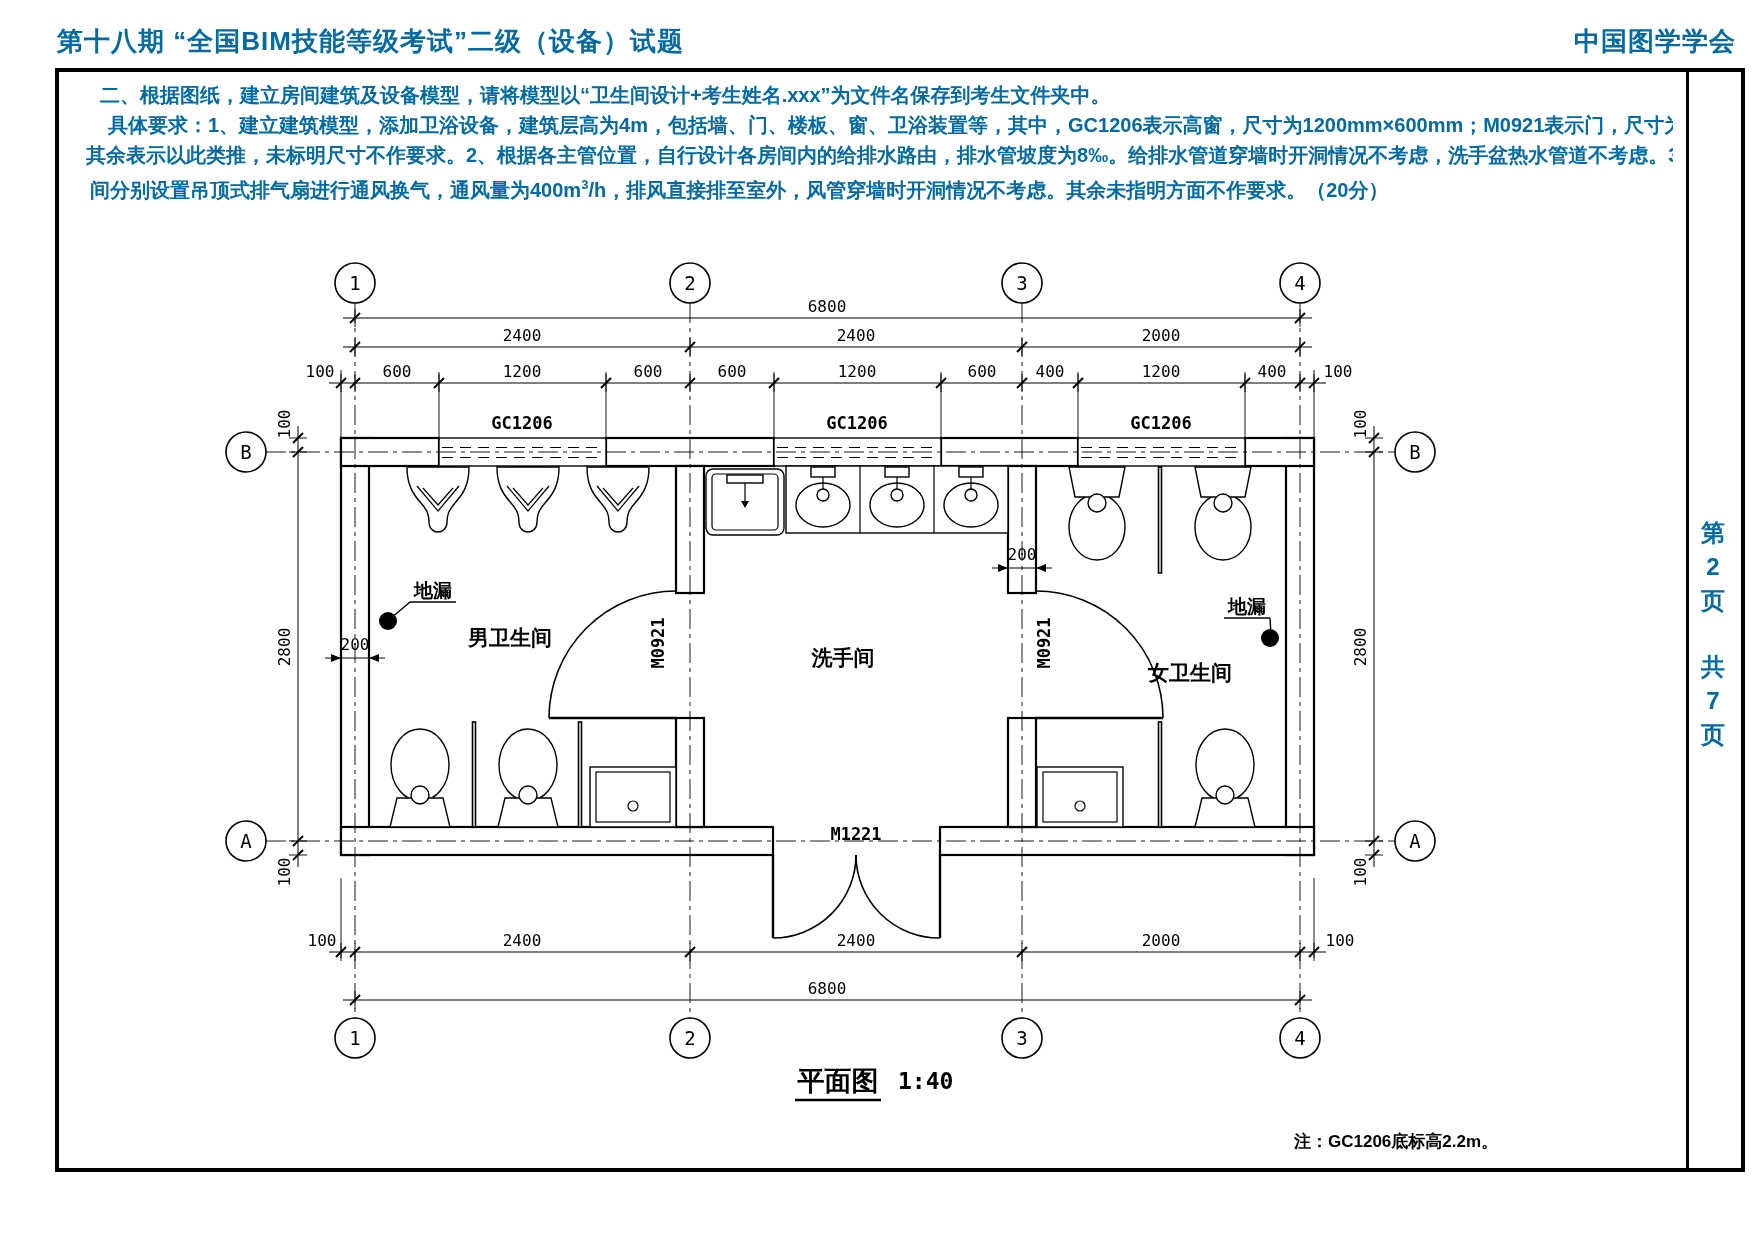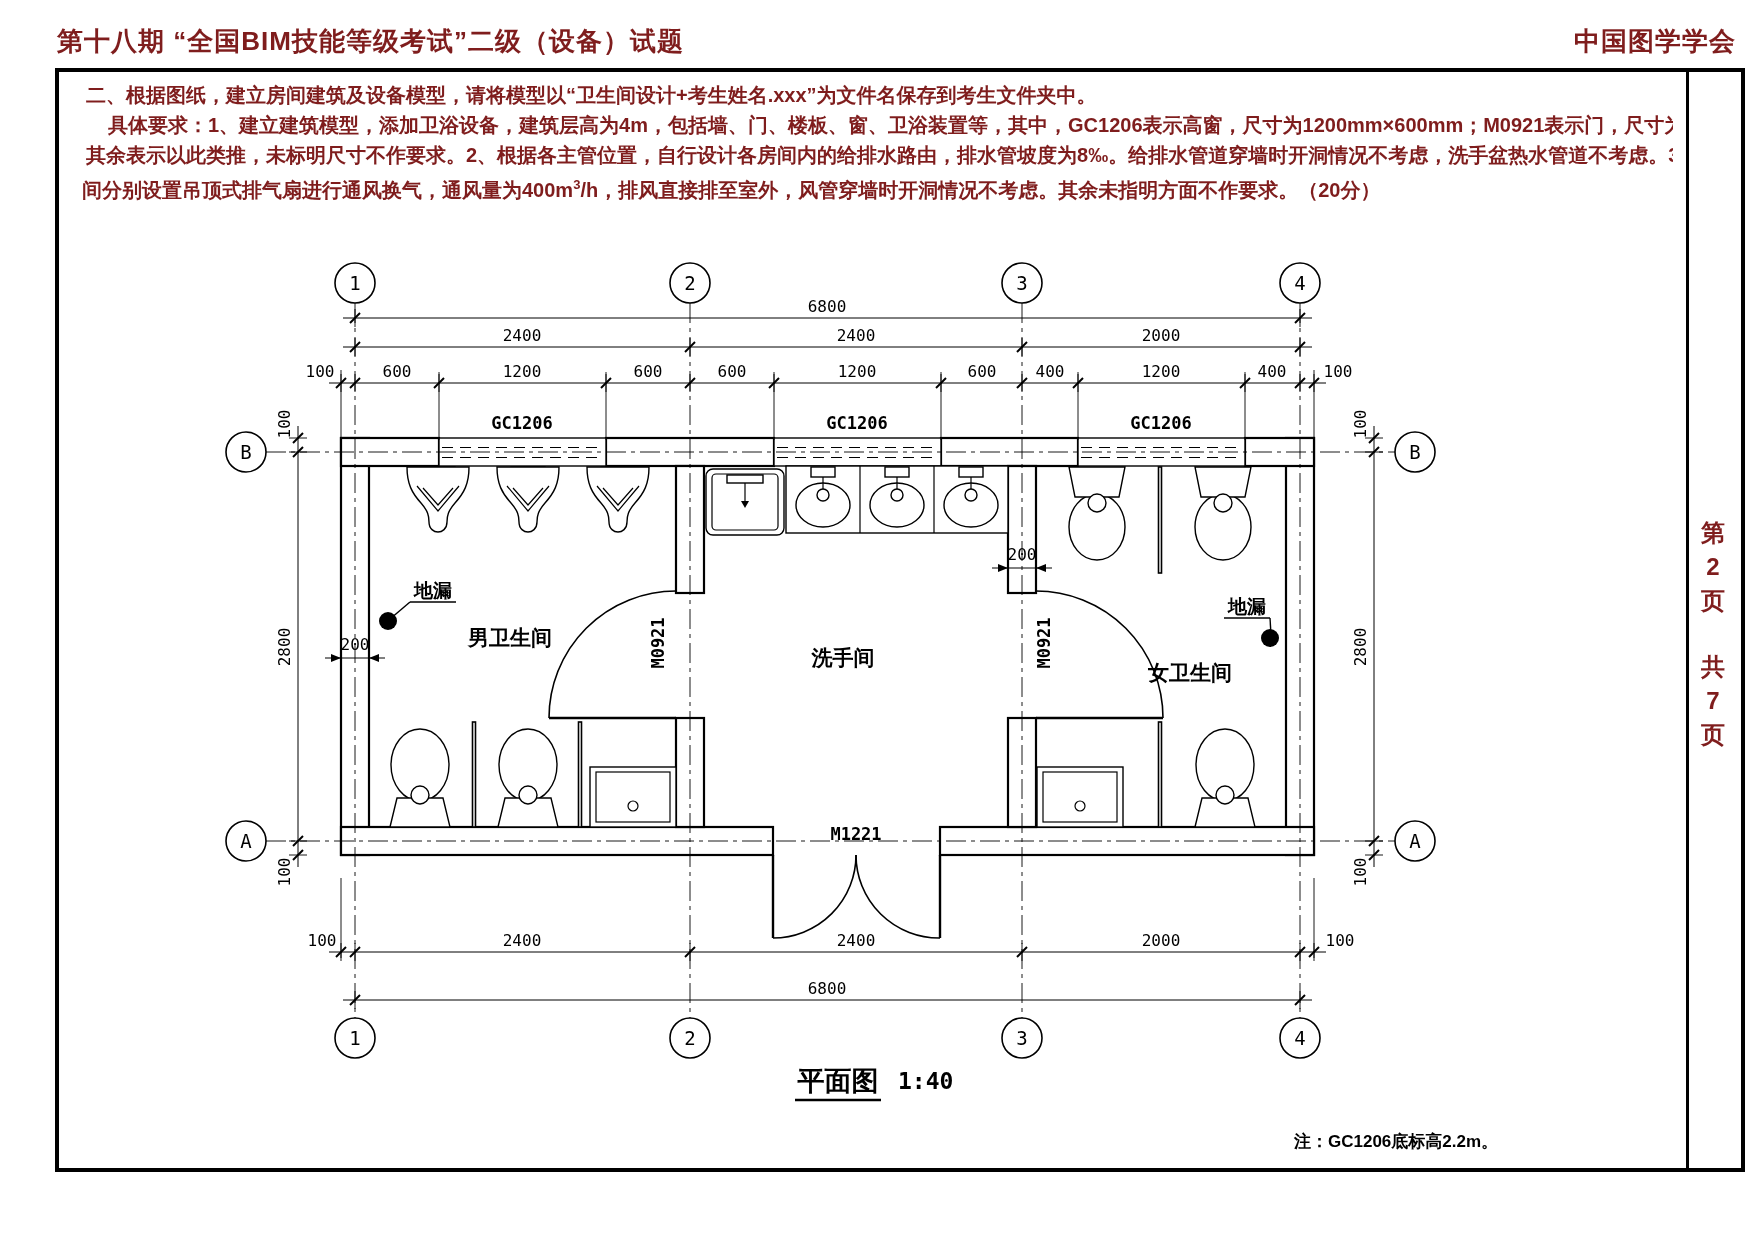--- a/index.html
+++ b/index.html
@@ -1,31 +1,31 @@
 <!DOCTYPE html>
 <html><head>
 <meta charset="utf-8">
 <style>
   html,body{margin:0;padding:0;background:#e8e8e8;}
   #page{position:relative;width:1755px;height:1241px;background:#ffffff;overflow:hidden;
-        font-family:"Liberation Sans",sans-serif;color:#7f1d1d;}
+        font-family:"Liberation Sans",sans-serif;color:#0369a1;}
   .hdr{position:absolute;top:24px;font-weight:700;font-size:26px;white-space:nowrap;letter-spacing:1px;}
   #hdr-title{left:57px;}
   #hdr-org{left:1537px;margin-left:37px;}
   #frame{position:absolute;left:55px;top:68px;width:1690px;height:1104px;border:4px solid #000;box-sizing:border-box;}
   #divider{position:absolute;left:1686px;top:68px;width:3px;height:1104px;background:#000;}
   #vtext{position:absolute;left:1696px;top:516px;width:34px;display:flex;flex-direction:column;align-items:center;
          font-weight:700;font-size:24px;line-height:34px;}
   #vtext span.gap{margin-top:32px;}
   #instr{position:absolute;left:78px;top:80px;width:1595px;font-weight:700;font-size:20px;line-height:30px;}
   #instr .il{white-space:nowrap;overflow:hidden;}
-  #instr .l1{margin-left:8px;}
+  #instr .l1{margin-left:22px;}
   #instr .l2{margin-left:30px;}
   #instr .l3{margin-left:8px;}
-  #instr .l4{margin-left:4px;}
+  #instr .l4{margin-left:12px;}
   #instr sup{font-size:13px;}
   svg{position:absolute;left:0;top:0;}
   .wall{fill:#fff;stroke:#000;stroke-width:2.2;}
   .win{fill:#fff;stroke:#000;stroke-width:1.4;}
   .windash{stroke:#000;stroke-width:1.2;stroke-dasharray:11 7;fill:none;}
   .grid{stroke:#000;stroke-width:0.9;stroke-dasharray:20 5 4 5;fill:none;}
   .door{fill:none;stroke:#000;stroke-width:1.6;}
   .leaf{stroke:#000;stroke-width:2.4;}
   .fix{fill:#fff;stroke:#000;stroke-width:1.4;}
   .fixthin{fill:none;stroke:#000;stroke-width:1.2;}

